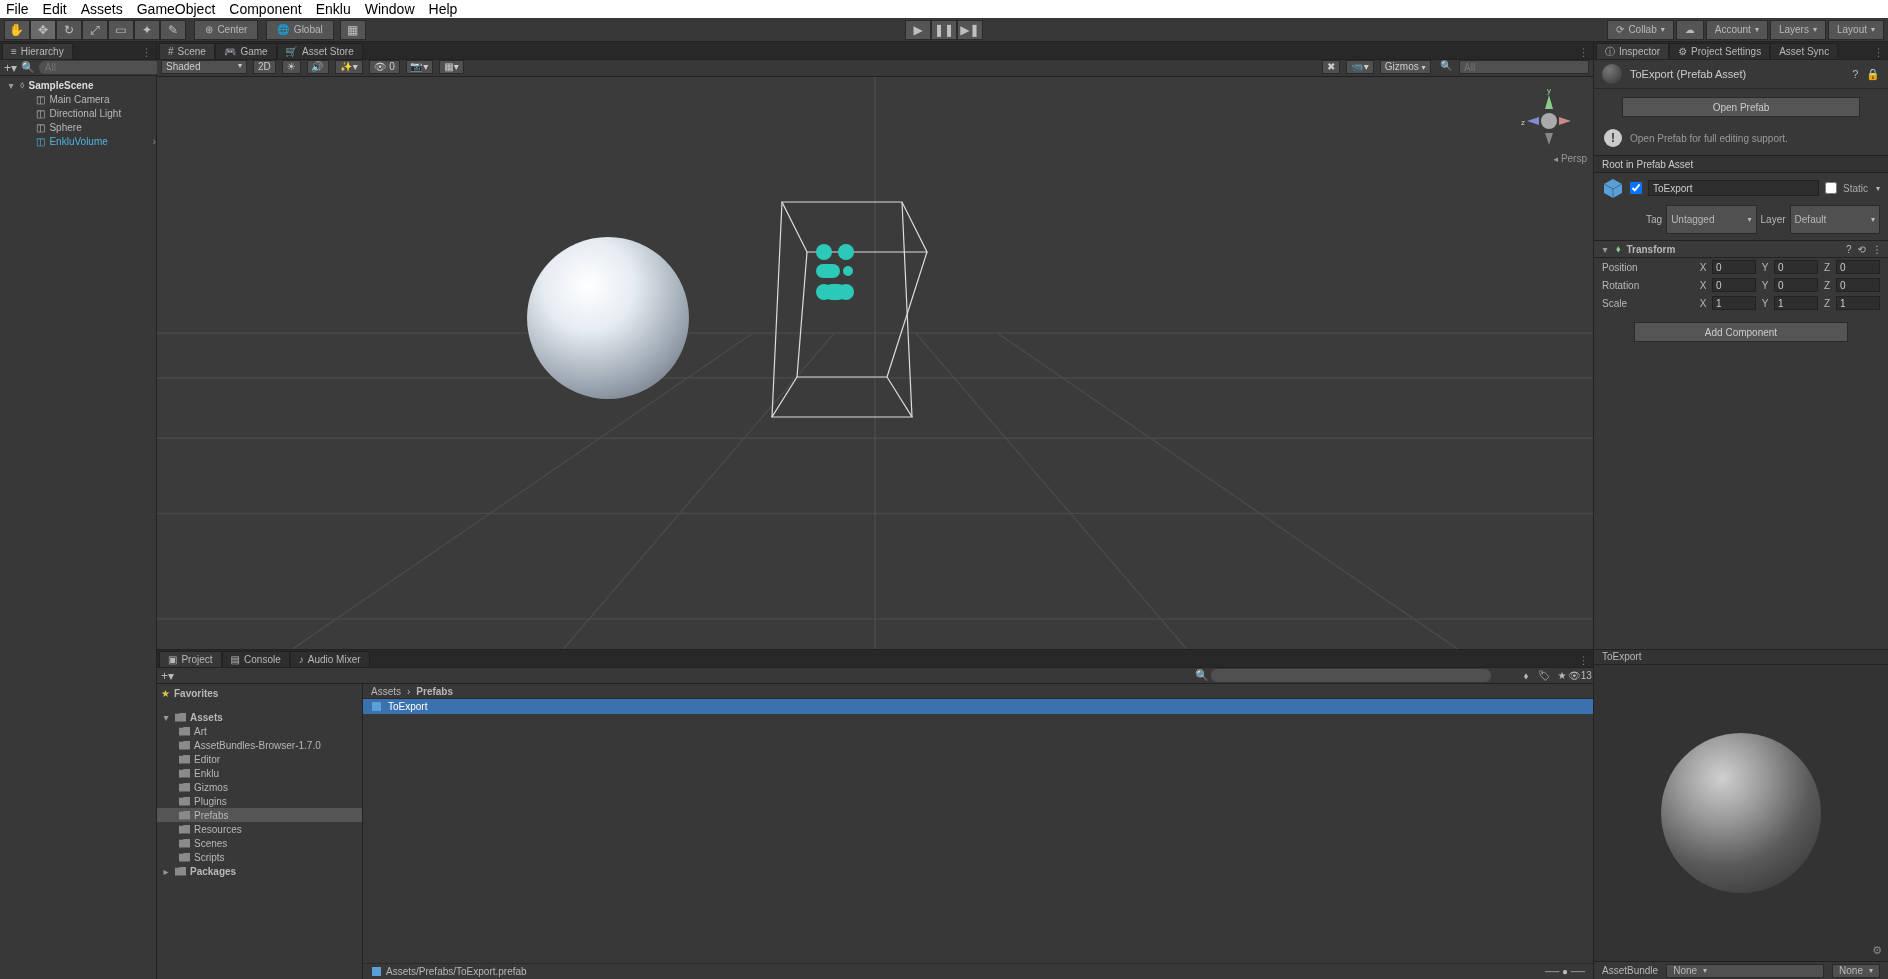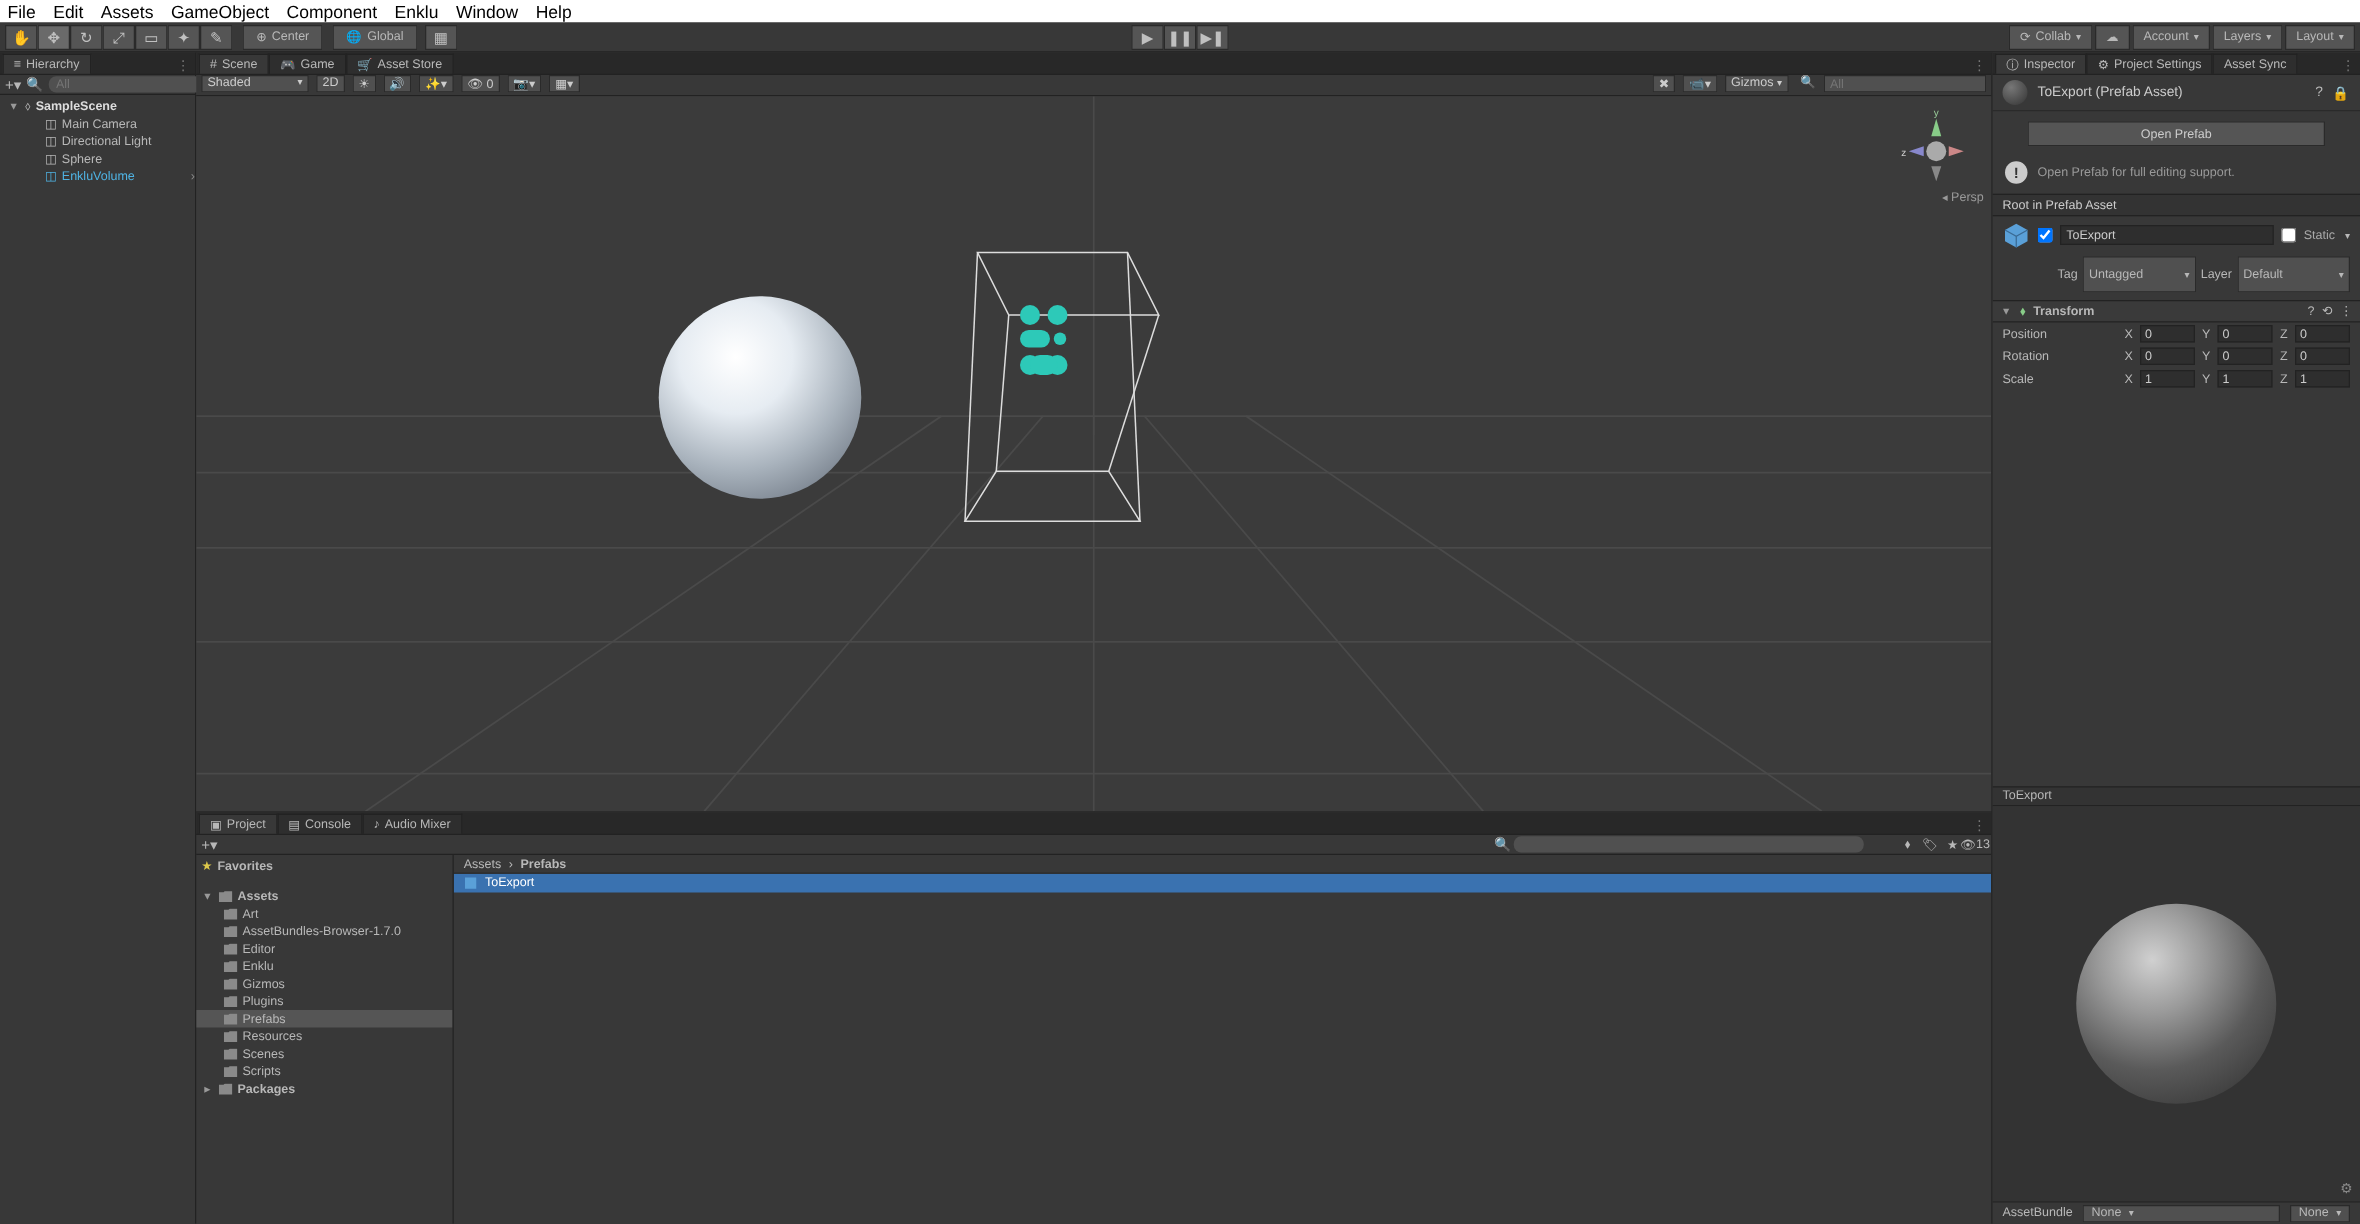--- a/index.html
+++ b/index.html
@@ -380,20 +380,29 @@
             <b>Prefabs</b>
           </div>
           <div class="asset-list">
             <div class="asset-row sel">
               <svg class="prefab-ic" viewBox="0 0 11 11">
                   <rect x="1" y="1" width="9" height="9" fill="#5aa0d8"></rect>
                 </svg>
               <span>ToExport</span>
             </div>
           </div>
+          <div class="status-bar">
+            <span style="display:flex;align-items:center;gap:4px">
+                <svg width="11" height="11">
+                  <rect x="1" y="1" width="9" height="9" fill="#5aa0d8"></rect>
+                </svg>
+                <span>Assets/Prefabs/ToExport.prefab</span>
+              </span>
+            <span>── ● ──</span>
+          </div>
         </div>
       </div>
     </div>
   </div>
 
   <div class="col-right">
     <div class="tabstrip insp-tabs">
       <div class="tab">
           <span>ⓘ</span>
           <span>Inspector</span>
@@ -474,20 +483,23 @@
       </div>
       <div class="vec-row">
         <span class="lbl">Scale</span>
         <span class="axis">X</span>
           <input value="1" style="">
         <span class="axis">Y</span>
           <input value="1" style="">
         <span class="axis">Z</span>
           <input value="1" style="">
       </div>
+      <div class="addcomp">
+        <button class="btn-wide">Add Component</button>
+      </div>
       <div style="flex:1"></div>
       <div class="preview-h">ToExport</div>
       <div class="preview-body">
         <div class="preview-sphere"></div>
         <span style="position:absolute;right:6px;bottom:4px;color:#888">⚙</span>
       </div>
       <div class="ab-row">
         <span>AssetBundle</span>
         <div class="dd" style="flex:1">
             <span>None</span>

